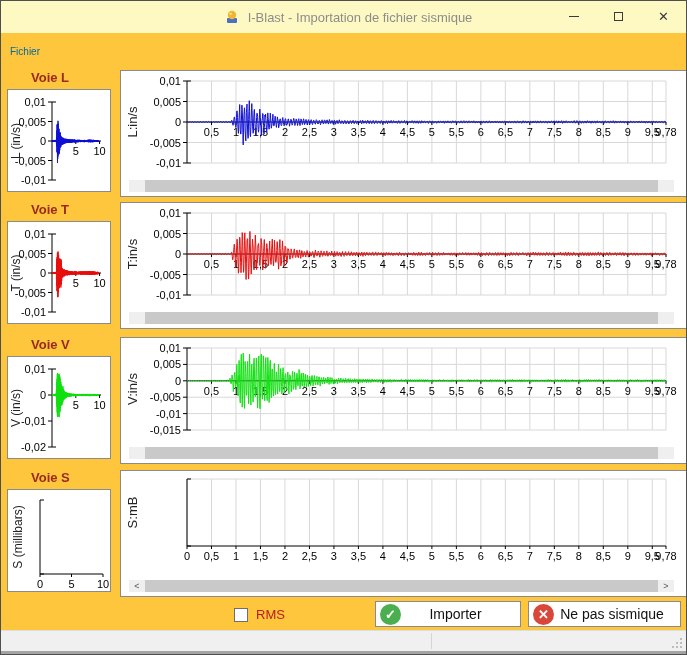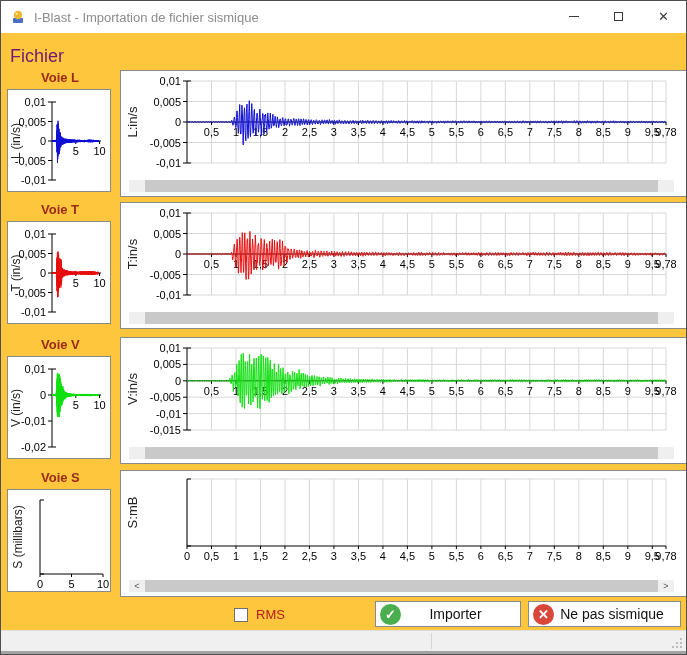--- a/index.html
+++ b/index.html
@@ -1,29 +1,29 @@
 <!DOCTYPE html>
 <html><head>
 <meta charset="utf-8">
 <style>
   html,body{margin:0;padding:0;background:#d7d7d7;font-family:"Liberation Sans",sans-serif;}
   *{box-sizing:border-box;}
   .window{position:relative;width:687px;height:655px;background:#FDC63D;border:1px solid #4F4F4F;overflow:hidden;}
-  .titlebar{position:relative;height:32px;background:#ffffff;display:flex;align-items:center;}
+  .titlebar{position:relative;height:32px;background:#fef9c3;display:flex;align-items:center;justify-content:center;}
   .title-icon{margin-left:9px;width:16px;height:16px;flex:0 0 auto;}
   .title-text{margin-left:8px;font-size:13px;color:#8C8C8C;white-space:nowrap;}
   .win-controls{position:absolute;right:0;top:0;height:32px;display:flex;}
   .win-btn{width:45px;height:31px;display:flex;align-items:center;justify-content:center;color:#3B3B3B;font-size:13px;cursor:default;}
   .min-glyph{display:block;width:10px;border-bottom:1px solid #3B3B3B;}
   .max-glyph{display:block;width:9px;height:9px;border:1px solid #3B3B3B;}
   .client{position:relative;height:597px;background:#FDC63D;}
-  .file-label{position:absolute;left:9px;top:13px;font-size:18px;color:#701a75;}
+  .file-label{position:absolute;left:9px;top:13px;font-size:10px;color:#0369a1;}
   .file-input{position:absolute;left:95px;top:8px;width:586px;height:22px;border:1px solid #9B9B9B;background:#fff;font-size:13px;font-family:"Liberation Sans",sans-serif;padding:0 3px;color:#000;}
   .section{position:absolute;left:0;width:687px;height:135px;}
-  .voie-label{position:absolute;left:40px;top:0px;font-size:13px;font-weight:bold;color:#9C2A1B;}
+  .voie-label{position:absolute;left:30px;top:0px;font-size:13px;font-weight:bold;color:#9C2A1B;}
   .panel{position:absolute;background:#FFFFFF;border:1px solid #8A8A8A;}
   .small-panel{left:6px;top:19px;width:104px;height:103px;}
   .large-panel{left:119px;top:0px;width:567px;height:127px;}
   .small-panel svg,.large-panel svg{display:block;}
   .scrollbar{position:absolute;left:8px;right:12px;bottom:4px;height:12px;background:#EFEFEF;display:flex;align-items:stretch;}
   .sb-btn{width:16px;background:#EFEFEF;color:#555;font-size:9px;line-height:12px;text-align:center;flex:0 0 auto;}
   .sb-thumb{flex:1 1 auto;background:#C9C9C9;}
   .footer-rms-box{position:absolute;left:233px;top:575px;width:14px;height:14px;background:#fff;border:1px solid #6E6E6E;}
   .footer-rms-label{position:absolute;left:255px;top:574px;font-size:13px;color:#b91c1c;}
   .action-btn{position:absolute;top:568px;height:26px;background:#FFFFFF;border:1px solid #8A8A8A;display:flex;align-items:center;cursor:default;}

